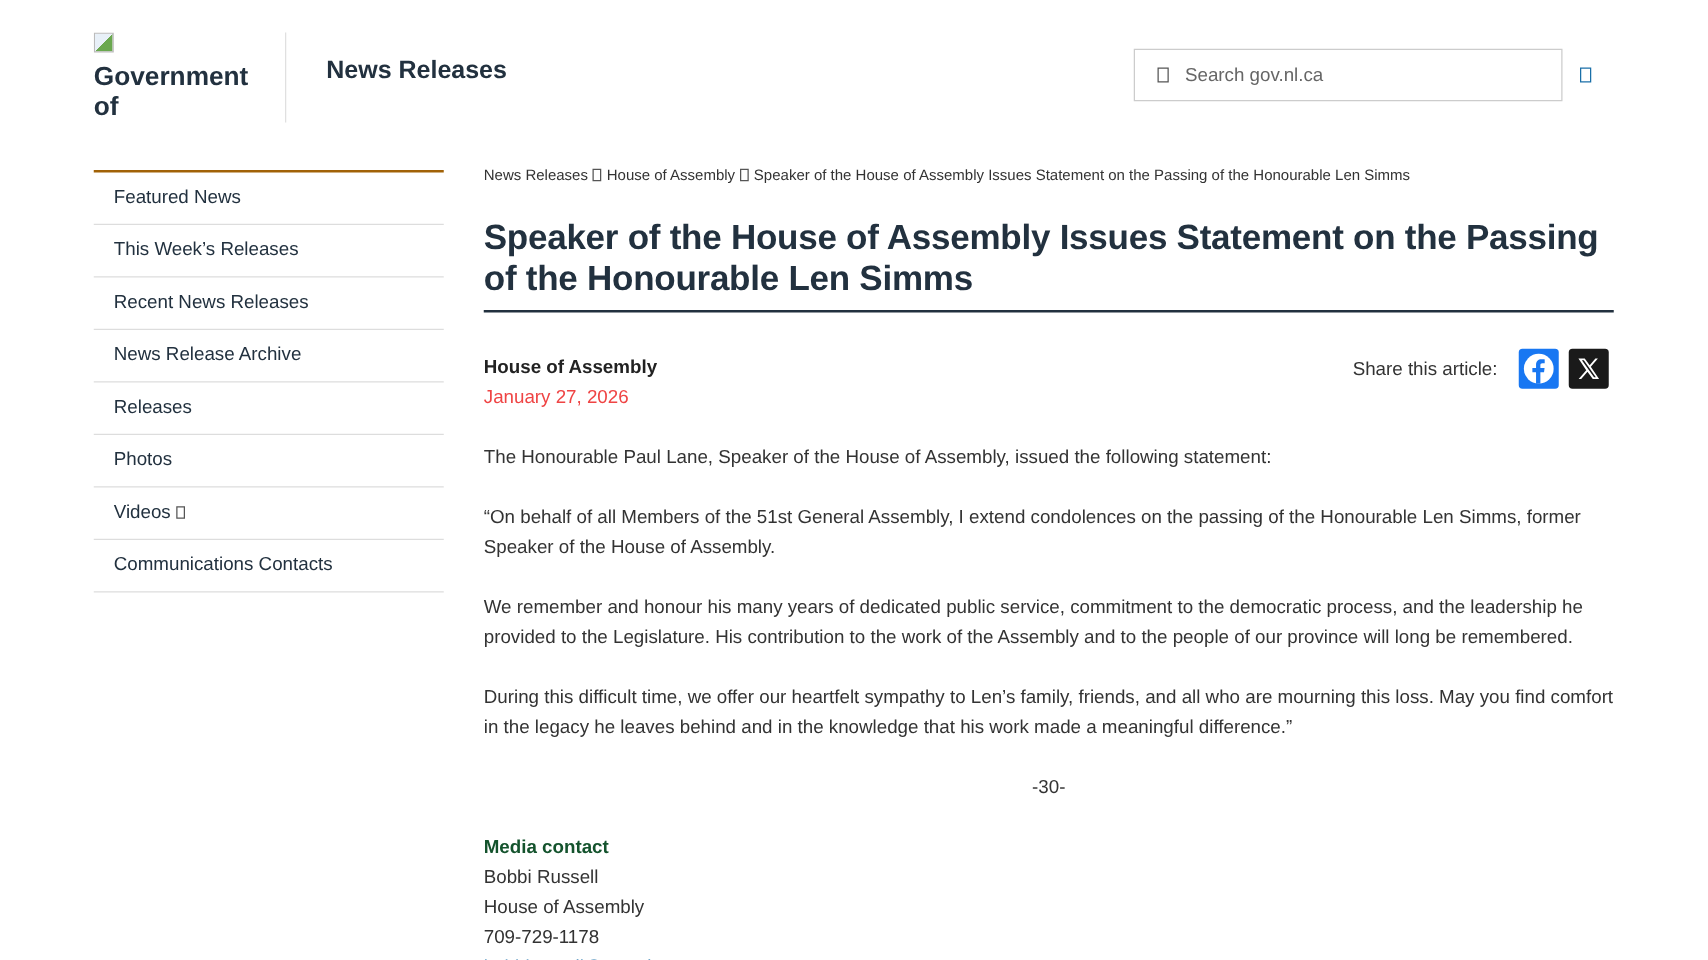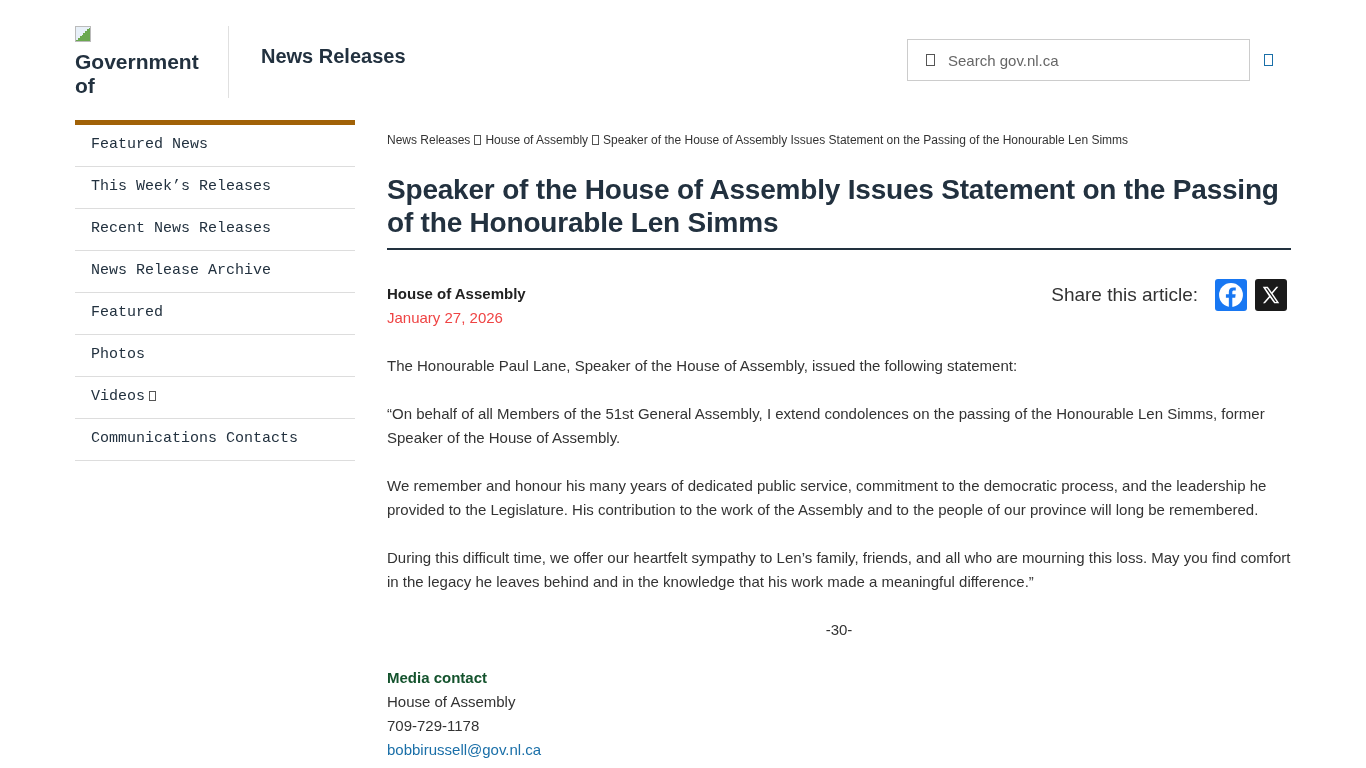--- a/index.html
+++ b/index.html
@@ -12,35 +12,35 @@
     .logo-text { display: block; width: 125px; }
     .header-divider { position: absolute; left: 228px; top: 26px; width: 1px; height: 72px; background: #e0e0e0; }
     .site-title { position: absolute; left: 261px; top: 45px; font-size: 20px; font-weight: bold; color: #22313f; }
 
     .search-box { position: absolute; left: 907px; top: 39px; width: 343px; height: 42px; border: 1px solid #cccccc; background: #fff; }
     .search-icon { position: absolute; left: 18px; top: 14px; width: 9px; height: 12px; border: 1px solid #555; }
     .search-input { position: absolute; left: 40px; top: 0; width: 300px; height: 40px; border: none; outline: none; font-family: "Liberation Sans", sans-serif; font-size: 15px; color: #555; background: transparent; }
     .search-input::placeholder { color: #666; }
     .search-submit { position: absolute; left: 356px; top: 14px; width: 9px; height: 12px; border: 1px solid #1a6fa8; background: transparent; cursor: pointer; }
 
-    .sidebar { position: absolute; left: 75px; top: 120px; width: 280px; border-top: 5px solid #a16207; font-family: Liberation Mono, monospace; }
+    .sidebar { position: absolute; left: 75px; top: 136px; width: 280px; border-top: 2px solid #a16207; }
     .sidebar-item { display: block; border-bottom: 1px solid #dddddd; padding: 8px 16px 9px 16px; font-size: 15px; line-height: 24px; color: #22313f; text-decoration: none; cursor: pointer; }
     .ext-icon { display: inline-block; width: 7px; height: 10px; border: 1px solid #555; margin-left: 4px; vertical-align: -1px; }
 
     .main { position: absolute; left: 387px; top: 130px; width: 904px; }
     .breadcrumb { font-size: 12px; line-height: 20px; color: #333; white-space: nowrap; }
     .breadcrumb a { color: #333; text-decoration: none; }
     .bc-sep { display: inline-block; width: 7px; height: 10px; border: 1px solid #555; margin: 0 4px; vertical-align: -1px; }
     .page-title { margin-top: 23px; font-size: 28px; line-height: 33px; font-weight: bold; color: #22313f; padding-bottom: 9px; border-bottom: 2px solid #22313f; letter-spacing: -0.2px; }
 
     .meta-row { position: relative; margin-top: 32px; height: 48px; }
     .dept { font-size: 15px; font-weight: bold; line-height: 24px; color: #222; }
     .date { font-size: 15px; line-height: 24px; color: #ef4444; }
     .share { position: absolute; right: 4px; top: -3px; display: flex; align-items: center; }
-    .share-label { font-size: 19px; color: #333; margin-right: 9px; }
+    .share-label { font-size: 15px; color: #333; margin-right: 9px; }
     .share-btn { width: 32px; height: 32px; border-radius: 3px; display: flex; align-items: center; justify-content: center; margin-left: 8px; cursor: pointer; }
     .fb { background: #1877f2; }
     .xb { background: #1a1a1a; }
 
     .body-text { margin-top: 24px; font-size: 15px; line-height: 24px; color: #333; }
     .body-text p { margin-bottom: 24px; }
     .end-mark { text-align: center; }
     .contact-title { font-weight: bold; color: #14532d; }
     .contact-line { display: block; }
     .email-link { color: #1a6fa8; text-decoration: none; }
@@ -61,21 +61,21 @@
     <input class="search-input" type="text" placeholder="Search gov.nl.ca" style="">
     <button class="search-submit"></button>
   </div>
 </div>
 
 <nav class="sidebar">
   <a class="sidebar-item"><span>Featured News</span></a>
   <a class="sidebar-item"><span>This Week’s Releases</span></a>
   <a class="sidebar-item"><span>Recent News Releases</span></a>
   <a class="sidebar-item"><span>News Release Archive</span></a>
-  <a class="sidebar-item"><span>Featured</span></a>
+  <a class="sidebar-item"><span>Releases</span></a>
   <a class="sidebar-item"><span>Photos</span></a>
   <a class="sidebar-item"><span>Videos</span><span class="ext-icon"></span></a>
   <a class="sidebar-item"><span>Communications Contacts</span></a>
 </nav>
 
 <main class="main">
   <div class="breadcrumb">
     <a>News Releases</a><span class="bc-sep"></span><a>House of Assembly</a><span class="bc-sep"></span><span>Speaker of the House of Assembly Issues Statement on the Passing of the Honourable Len Simms</span>
   </div>
 
@@ -101,18 +101,19 @@
   </div>
 
   <div class="body-text">
     <p>The Honourable Paul Lane, Speaker of the House of Assembly, issued the following statement:</p>
     <p>“On behalf of all Members of the 51st General Assembly, I extend condolences on the passing of the Honourable Len Simms, former Speaker of the House of Assembly.</p>
     <p>We remember and honour his many years of dedicated public service, commitment to the democratic process, and the leadership he provided to the Legislature. His contribution to the work of the Assembly and to the people of our province will long be remembered.</p>
     <p>During this difficult time, we offer our heartfelt sympathy to Len’s family, friends, and all who are mourning this loss. May you find comfort in the legacy he leaves behind and in the knowledge that his work made a meaningful difference.”</p>
     <p class="end-mark">-30-</p>
     <div>
       <span class="contact-line contact-title">Media contact</span>
+      <span class="contact-line">Bobbi Russell</span>
       <span class="contact-line">House of Assembly</span>
       <span class="contact-line">709-729-1178</span>
       <a class="contact-line email-link">bobbirussell@gov.nl.ca</a>
     </div>
   </div>
 </main>
 
 </body></html>

